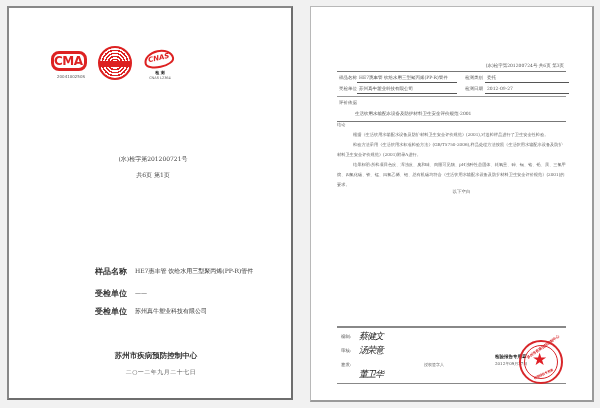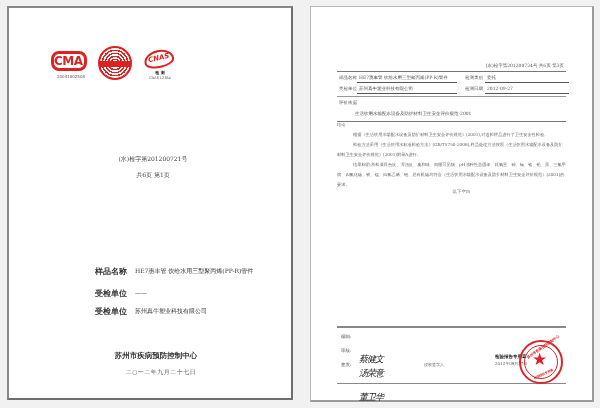--- a/index.html
+++ b/index.html
@@ -47,21 +47,21 @@
   .r-row { height:11px; position:relative; }
   .r-row .c { position:absolute; top:3px; white-space:nowrap; }
   .uline { position:absolute; top:10px; height:0; border-top:1px solid #555; }
   .r-body { position:absolute; left:26px; right:26px; top:113px; font-size:4.2px; color:#666; line-height:10px; }
   .r-body p { margin:0; }
   .r-body .indent { text-indent:16px; }
   .end-text { position:absolute; top:182px; left:0; right:0; text-align:center; font-size:4.5px; color:#666; padding-left:20px; }
 
   .sig-block { position:absolute; left:26px; right:26px; top:319px; height:55px; border-top:2px solid #888; border-bottom:1px solid #888; }
   .sig-row { position:absolute; left:4px; font-size:4.5px; color:#555; }
-  .sig-scrawl { position:absolute; font: italic 9px "DejaVu Serif", serif; color:#222; letter-spacing:-1px;margin-top:23px; }
+  .sig-scrawl { position:absolute; font: italic 9px "DejaVu Serif", serif; color:#222; letter-spacing:-1px; }
   .sig-stamp-text { position:absolute; left:87px; top:34px; font-size:4px; color:#666; }
   .stamp-label { position:absolute; left:158px; top:26px; font: bold 4.5px "DejaVu Sans", sans-serif; color:#222; white-space:nowrap; }
   .stamp-date { position:absolute; left:158px; top:33px; font-size:4px; color:#555; white-space:nowrap; }
   .red-seal { position:absolute; left:182px; top:12px; width:44px; height:44px; border:2.5px solid #d8262a; border-radius:50%; box-sizing:border-box; }
   .red-seal .inner { position:absolute; inset:3px; border:1px solid #d8262a; border-radius:50%; }
   .red-seal .star { position:absolute; left:11px; top:9px; color:#e01e25; font-size:17px; line-height:17px; font-family:"DejaVu Sans", sans-serif; }
   .red-seal .seal-text { position:absolute; left:3px; top:3px; font: bold 3.5px "DejaVu Sans", sans-serif; color:#d8262a; transform:rotate(-35deg); white-space:nowrap; }
   .red-seal .seal-sub { position:absolute; left:12px; top:30px; font: bold 3px "DejaVu Sans", sans-serif; color:#d8262a; white-space:nowrap; transform:rotate(-25deg);}
 </style>
 </head>

